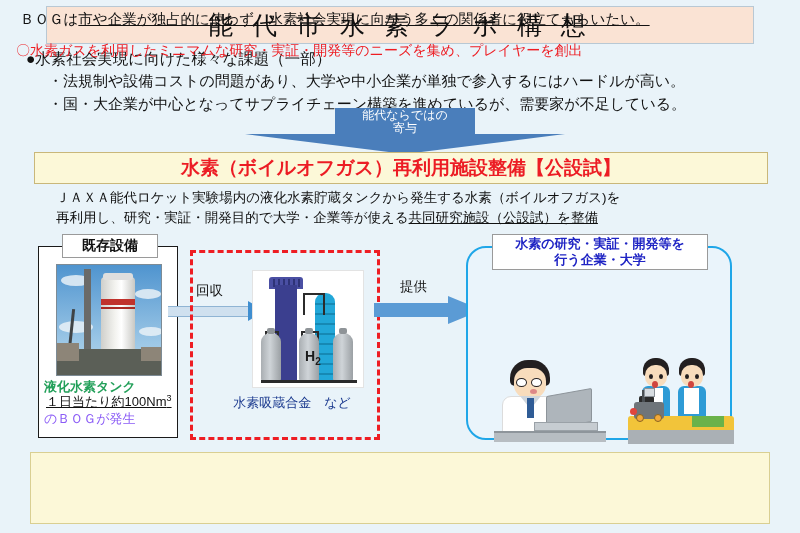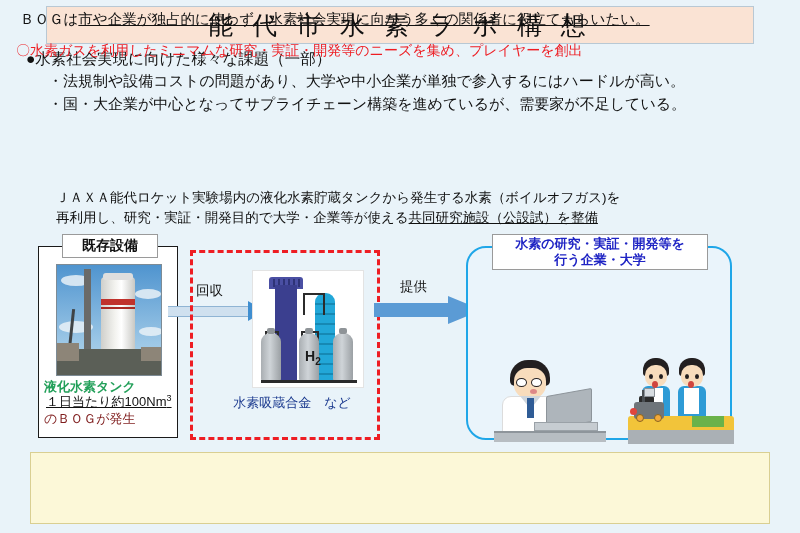--- a/index.html
+++ b/index.html
@@ -100,21 +100,21 @@
   .tank-green {
     position: absolute; left: 44px; top: 146px; width: 134px;
     font-size: 13px; color: #23a05a; font-weight: bold; white-space: nowrap;
   }
   .tank-note1 {
     position: absolute; left: 46px; top: 161px; width: 140px;
     font-size: 13px; color: #111; white-space: nowrap; text-decoration: underline;
   }
   .tank-note2 {
     position: absolute; left: 44px; top: 178px; width: 140px;
-    font-size: 13px; color: #7f1d1d; white-space: nowrap;
+    font-size: 13px; color: #8b5cf6; white-space: nowrap;
   }
   .sup { font-size: 9px; vertical-align: super; }
 
   
   .city-box {
     position: absolute; left: 190px; top: 18px; width: 190px; height: 190px;
     border: 3px dashed #ee1d23;
   }
   .city-label {
     position: absolute; left: 226px; top: 2px; width: 120px; height: 24px;
@@ -235,21 +235,31 @@
   <div class="title-bar">
     <span class="t">能 代 市 水 素 ラ ボ 構 想</span>
   </div>
 
   <div class="issues">
     <div class="lead">●水素社会実現に向けた様々な課題（一部）</div>
     <div class="bullet">・法規制や設備コストの問題があり、大学や中小企業が単独で参入するにはハードルが高い。</div>
     <div class="bullet">・国・大企業が中心となってサプライチェーン構築を進めているが、需要家が不足している。</div>
   </div>
 
-
+  <div class="contrib">
+    <div class="head">
+      <span>能代ならではの</span>
+      <span>寄与</span>
+    </div>
+    <div class="wing"></div>
+  </div>
+
+  <div class="facility-bar">
+    <span class="t">水素（ボイルオフガス）再利用施設整備【公設試】</span>
+  </div>
   <div class="facility-desc">
     <div>ＪＡＸＡ能代ロケット実験場内の液化水素貯蔵タンクから発生する水素（ボイルオフガス)を</div>
     <div><span>再利用し、研究・実証・開発目的で大学・企業等が使える</span><span class="u">共同研究施設（公設試）を整備</span></div>
   </div>
 
   <div class="diagram">
 
     <div class="exist-box"></div>
     <div class="exist-label">既存設備</div>
 

